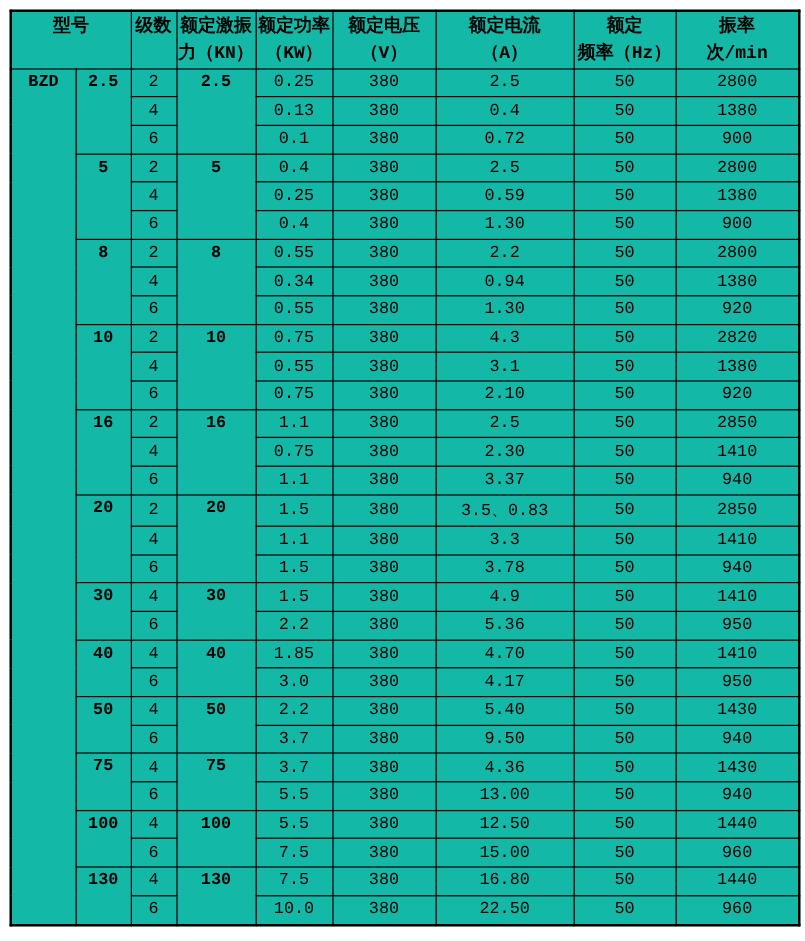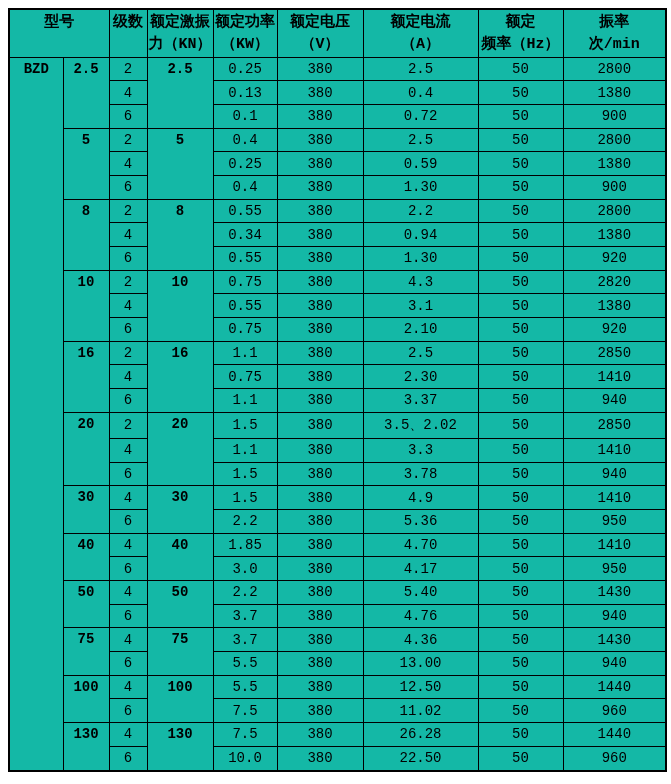--- a/index.html
+++ b/index.html
@@ -244,21 +244,21 @@
           <td>3.37</td>
           <td>50</td>
           <td>940</td>
         </tr>
         <tr>
           <td rowspan="3" class="merged">20</td>
           <td>2</td>
           <td rowspan="3" class="merged">20</td>
           <td>1.5</td>
           <td>380</td>
-          <td>3.5、2.02</td>
+          <td>3.5、0.83</td>
           <td>50</td>
           <td>2850</td>
         </tr>
         <tr>
           <td>4</td>
           <td>1.1</td>
           <td>380</td>
           <td>3.3</td>
           <td>50</td>
           <td>1410</td>
@@ -314,21 +314,21 @@
           <td>2.2</td>
           <td>380</td>
           <td>5.40</td>
           <td>50</td>
           <td>1430</td>
         </tr>
         <tr>
           <td>6</td>
           <td>3.7</td>
           <td>380</td>
-          <td>4.76</td>
+          <td>9.50</td>
           <td>50</td>
           <td>940</td>
         </tr>
         <tr>
           <td rowspan="2" class="merged">75</td>
           <td>4</td>
           <td rowspan="2" class="merged">75</td>
           <td>3.7</td>
           <td>380</td>
           <td>4.36</td>
@@ -350,31 +350,31 @@
           <td>5.5</td>
           <td>380</td>
           <td>12.50</td>
           <td>50</td>
           <td>1440</td>
         </tr>
         <tr>
           <td>6</td>
           <td>7.5</td>
           <td>380</td>
-          <td>11.02</td>
+          <td>15.00</td>
           <td>50</td>
           <td>960</td>
         </tr>
         <tr>
           <td rowspan="2" class="merged">130</td>
           <td>4</td>
           <td rowspan="2" class="merged">130</td>
           <td>7.5</td>
           <td>380</td>
-          <td>26.28</td>
+          <td>16.80</td>
           <td>50</td>
           <td>1440</td>
         </tr>
         <tr>
           <td>6</td>
           <td>10.0</td>
           <td>380</td>
           <td>22.50</td>
           <td>50</td>
           <td>960</td>

